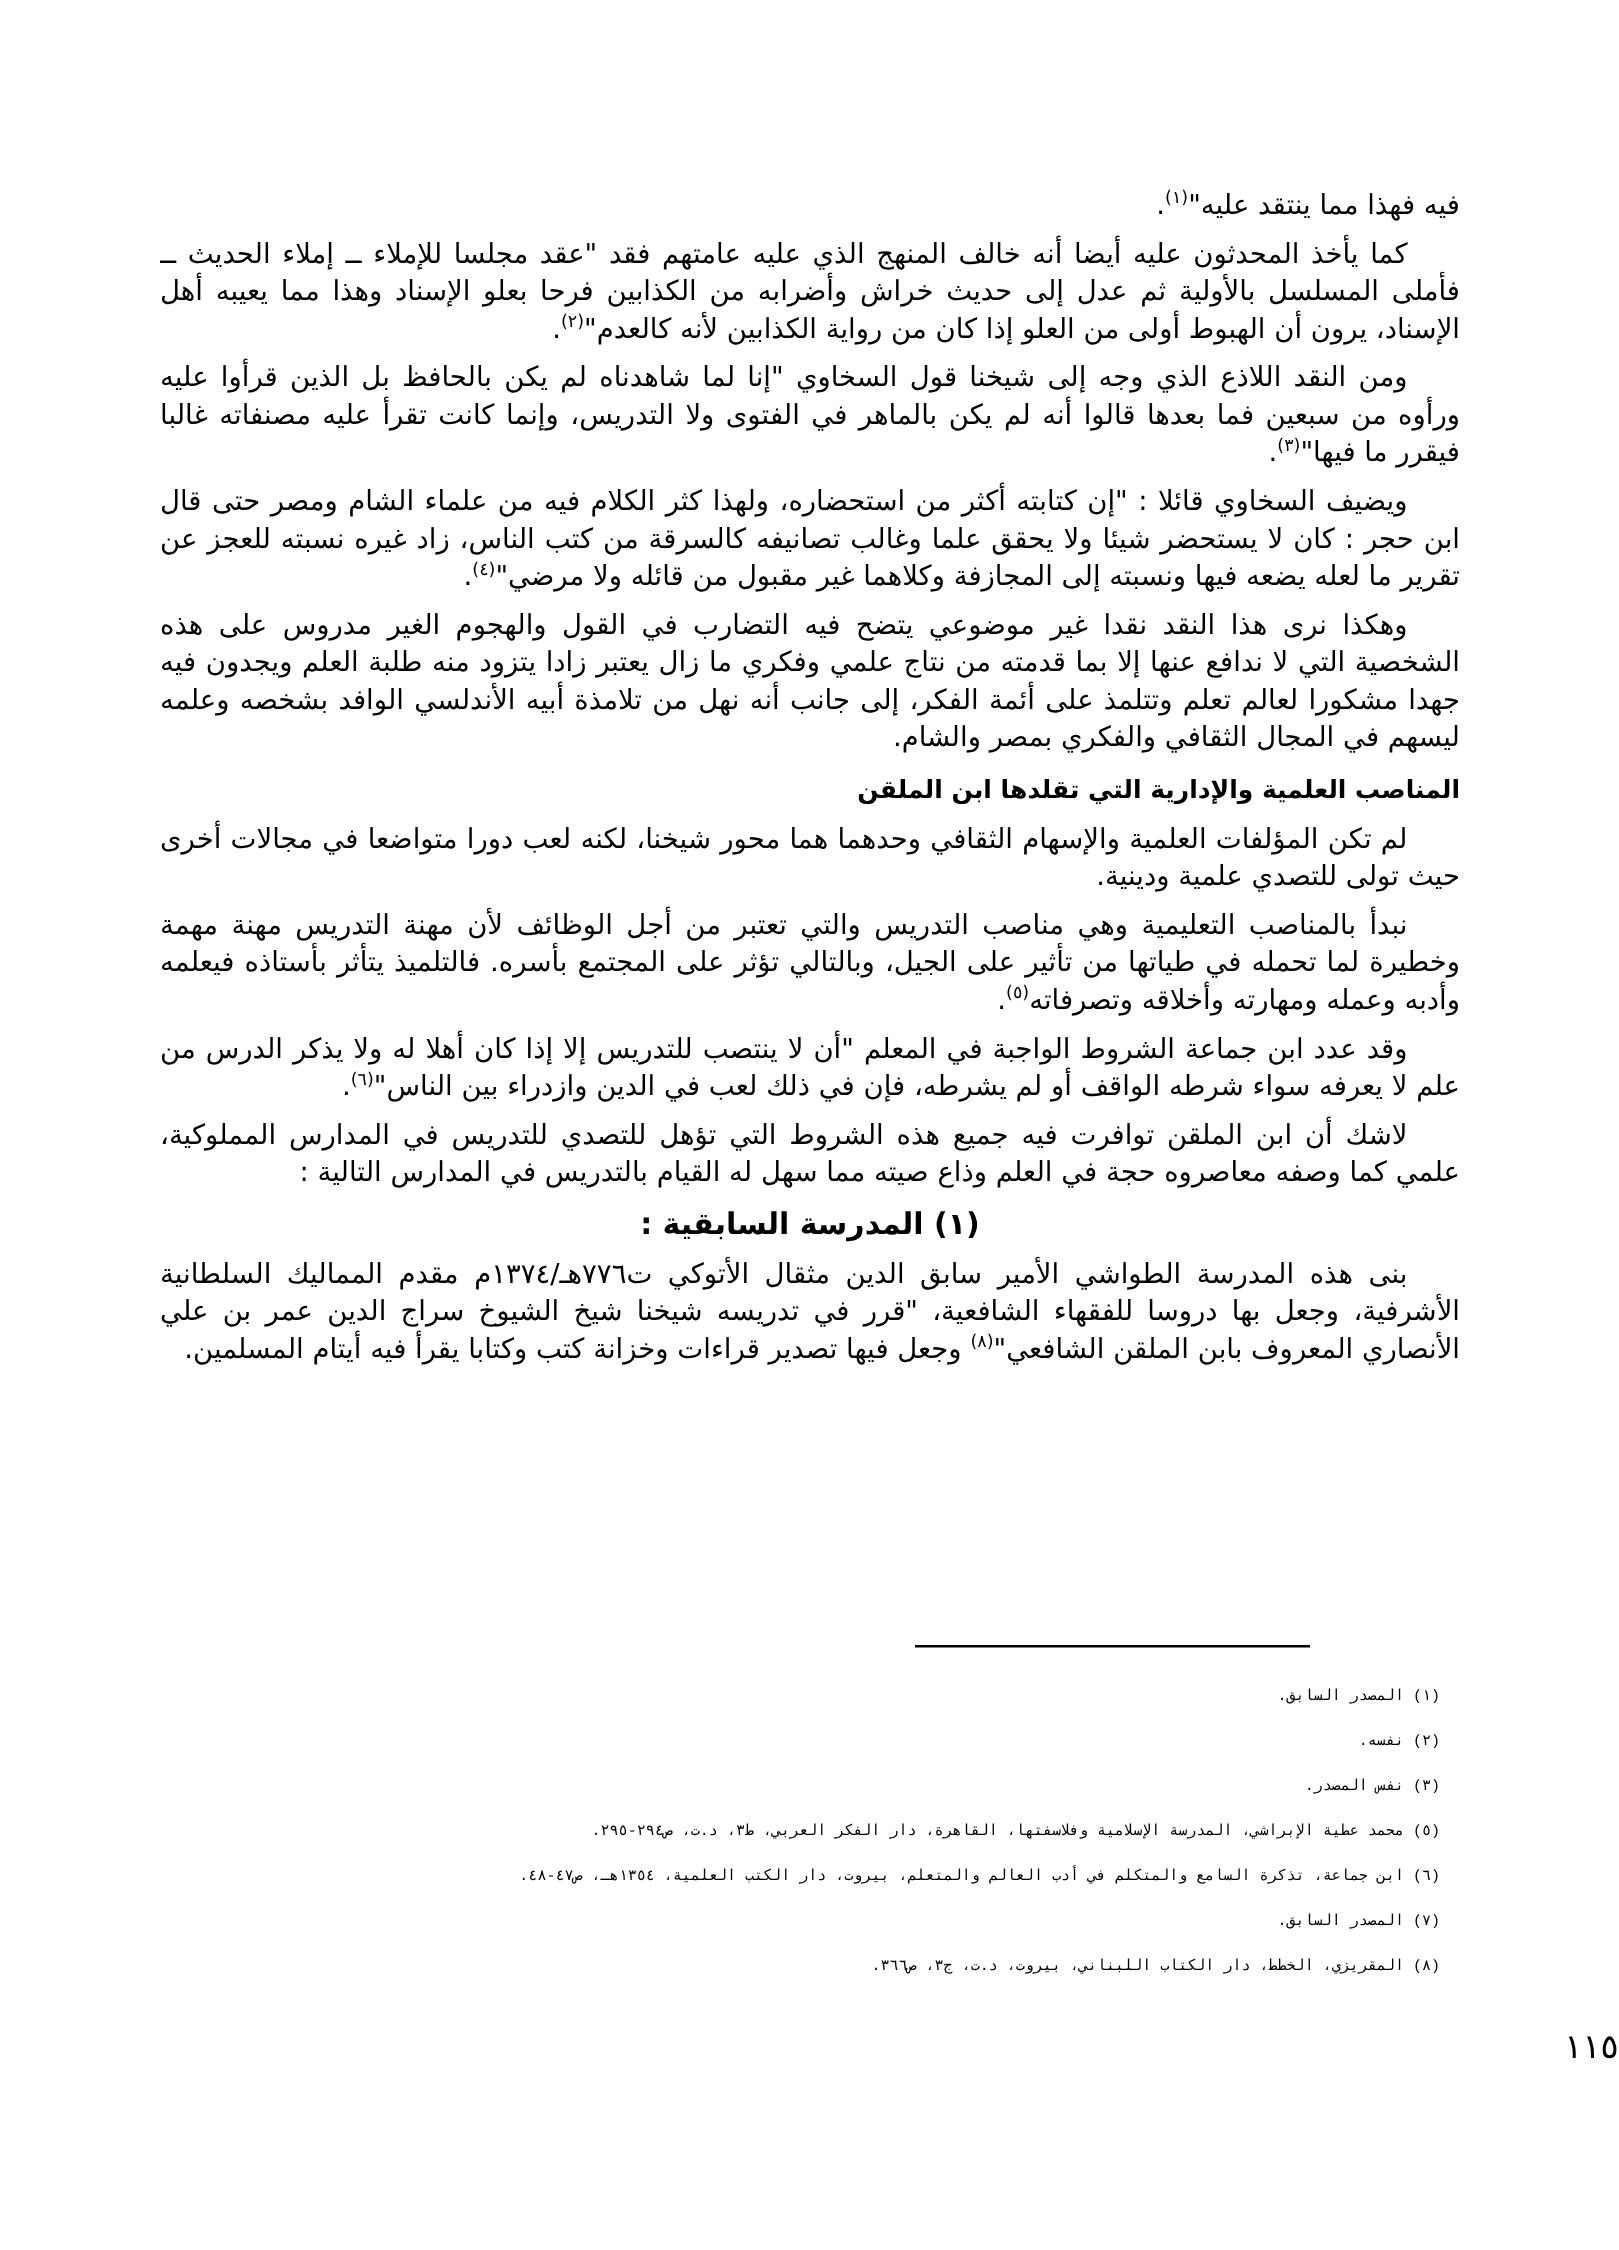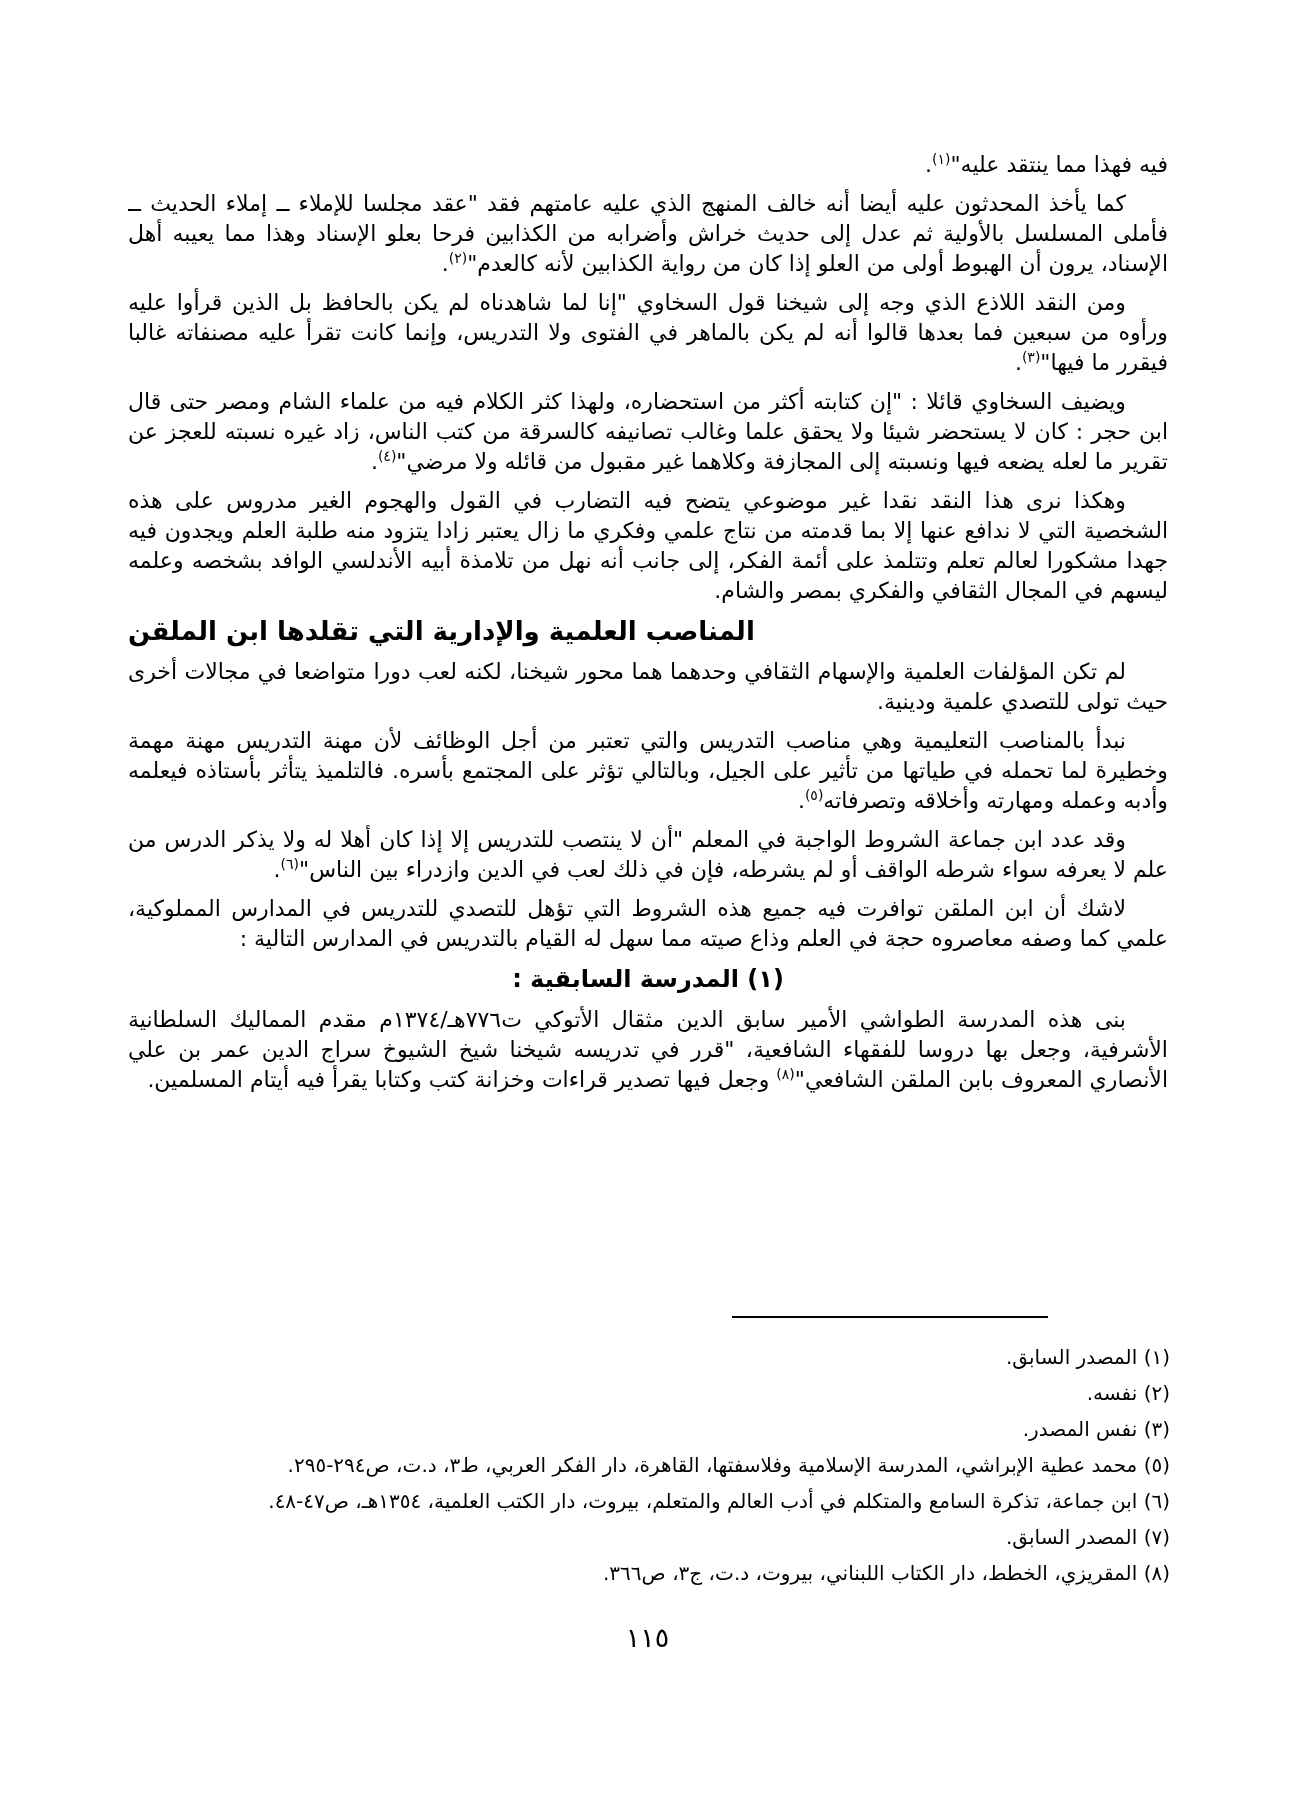--- a/index.html
+++ b/index.html
@@ -19,49 +19,50 @@
     height:1165px; overflow:hidden;
     font-size:22px; line-height:30px;
   }
   p.para {
     margin:0 0 9px 0;
     text-align:justify;
     text-indent:42px;
   }
   p.para.noindent { text-indent:0; }
   h2.heading-main {
-    font-size:26px; font-weight:bold;
+    font-size:20px; font-weight:bold;
     margin:5px 0 10px 0; line-height:32px;
-    text-align:left;
+    text-align:right;
   }
   h2.heading-sub {
     font-size:24px; font-weight:bold;
     margin:3px 0 10px 0; line-height:32px;
     text-align:center;
   }
   sup.fnref {
     font-size:14px; line-height:0; vertical-align:super;
     letter-spacing:0;
   }
   .footnote-sep {
     position:absolute; top:1316px; right:247px; width:316px;
     border-top:2px solid #000000; height:0;
   }
   .footnotes {
-    position:absolute; top:1344px; right:125px; left:128px;
-    font-size:20px;
+    position:absolute; top:1344px; right:143px; left:128px;
+    font-size:12px;
+    font-family:Liberation Mono, monospace;
   }
   .footnote {
     line-height:26px; margin:0 0 10px 0;
     text-align:right; direction:rtl;
   }
   .fn-num { white-space:nowrap; }
   .page-number {
     position:absolute; top:1622px; left:0; right:0;
-    text-align:center; font-size:27px; line-height:32px;
+    font-size:27px; line-height:32px;
     direction:rtl;
   }
 </style>
 </head>
 <body>
 
 <div class="page">
   <main class="body-text">
       <p class="para noindent">فيه فهذا مما ينتقد عليه"<sup class="fnref">(١)</sup>.</p>
       <p class="para">كما يأخذ المحدثون عليه أيضا أنه خالف المنهج الذي عليه عامتهم فقد "عقد مجلسا للإملاء ــ إملاء الحديث ــ فأملى المسلسل بالأولية ثم عدل إلى حديث خراش وأضرابه من الكذابين فرحا بعلو الإسناد وهذا مما يعيبه أهل الإسناد، يرون أن الهبوط أولى من العلو إذا كان من رواية الكذابين لأنه كالعدم"<sup class="fnref">(٢)</sup>.</p>

